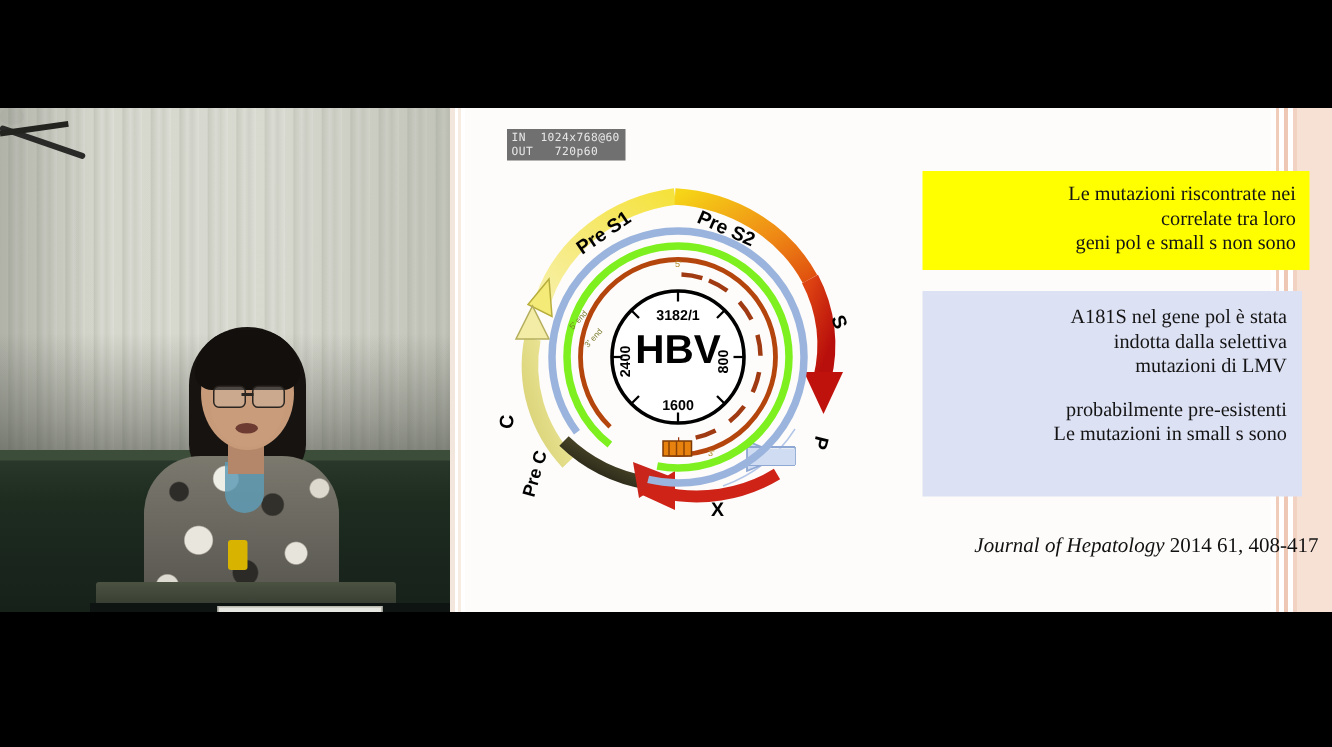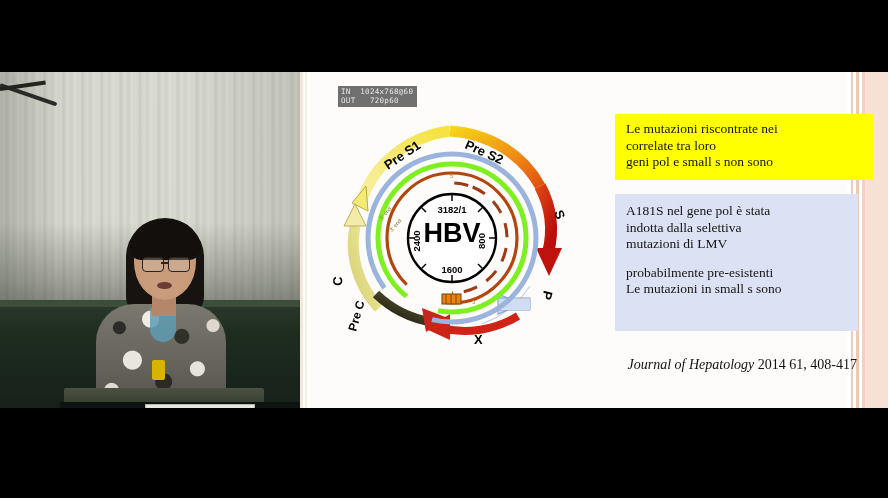--- a/index.html
+++ b/index.html
@@ -66,25 +66,25 @@
   
   #osd{position:absolute;left:38px;top:14px;background:rgba(92,92,92,.88);color:#e8e8e8;
     font-family:"DejaVu Sans Mono",monospace;font-size:7.5px;line-height:8.5px;padding:2px 4px 2px 3px;letter-spacing:.3px;white-space:pre;}
 
   
   #diagram{position:absolute;left:22px;top:36px;width:290px;height:250px;}
   #diagram svg{display:block;}
 
   
   #box-yellow{position:absolute;left:315px;top:42px;width:238px;background:#ffff00;padding:7px 9px 9px 11px;}
-  #box-blue{position:absolute;left:315px;top:122px;width:232px;height:120px;background:#dde1f4;padding:9px 0 8px 11px;}
-  .bodytext{font-family:"Liberation Serif",serif;font-size:13.5px;line-height:16.5px;color:#141414;}
+  #box-blue{position:absolute;left:315px;top:122px;width:232px;height:120px;background:#dde1f4;padding:9px 10px 8px 11px;}
+  .bodytext{font-family:"Liberation Serif",serif;font-size:13.5px;line-height:16.5px;color:#141414;text-align:right;}
   .bodytext p{margin:0;}
   .gap{height:12px;}
-  #citation{position:absolute;left:227px;top:285px;width:330px;text-align:right;
+  #citation{position:absolute;left:249px;top:285px;width:330px;text-align:right;
     font-family:"Liberation Serif",serif;font-size:14px;color:#111;}
   #citation i{font-style:italic;}
 </style>
 </head>
 <body>
 
 <div id="stage">
 
   <div id="videoband">
 

